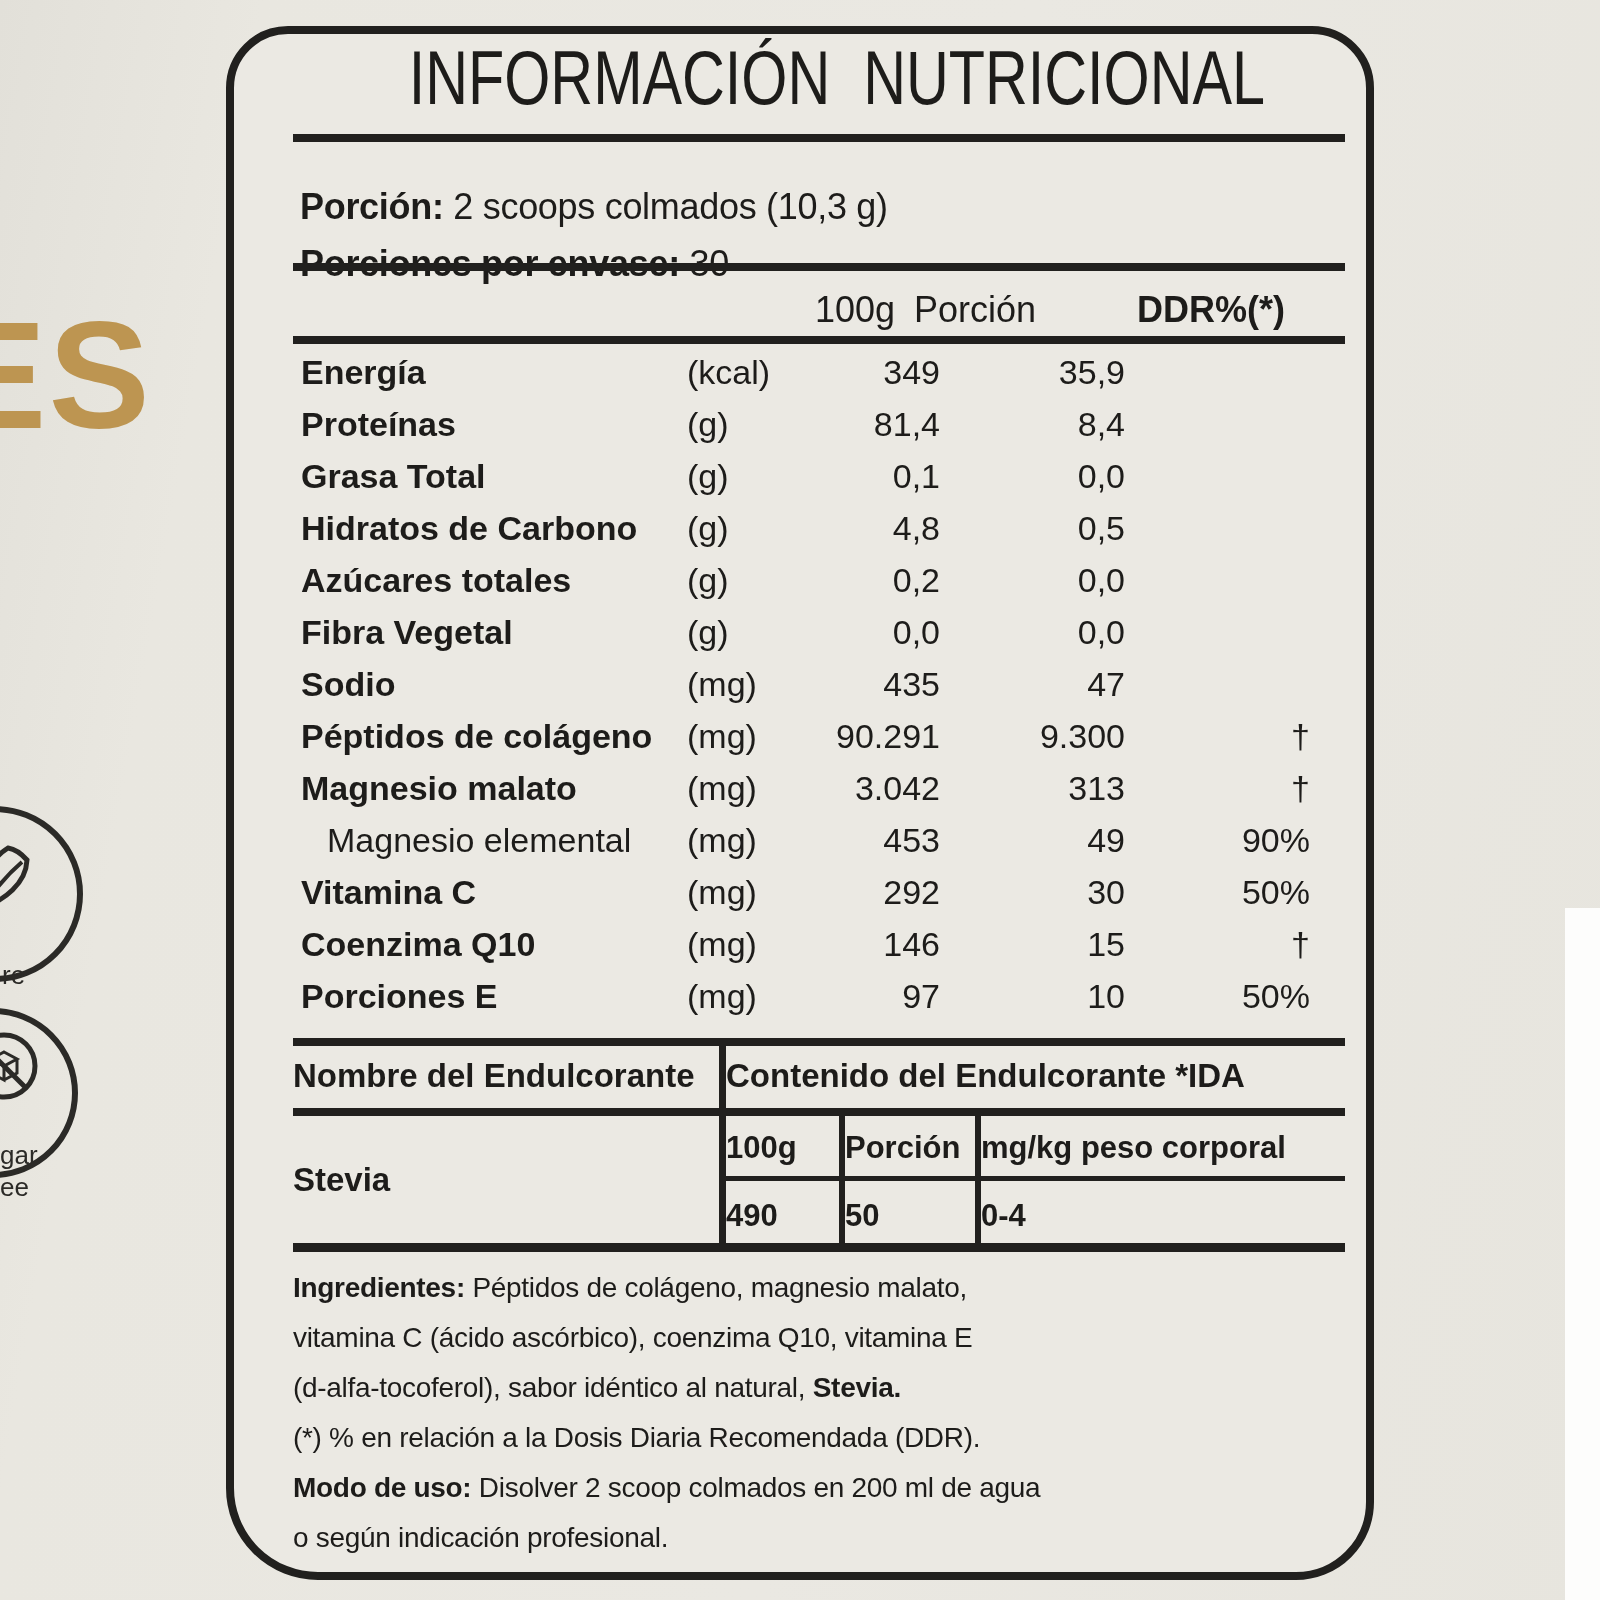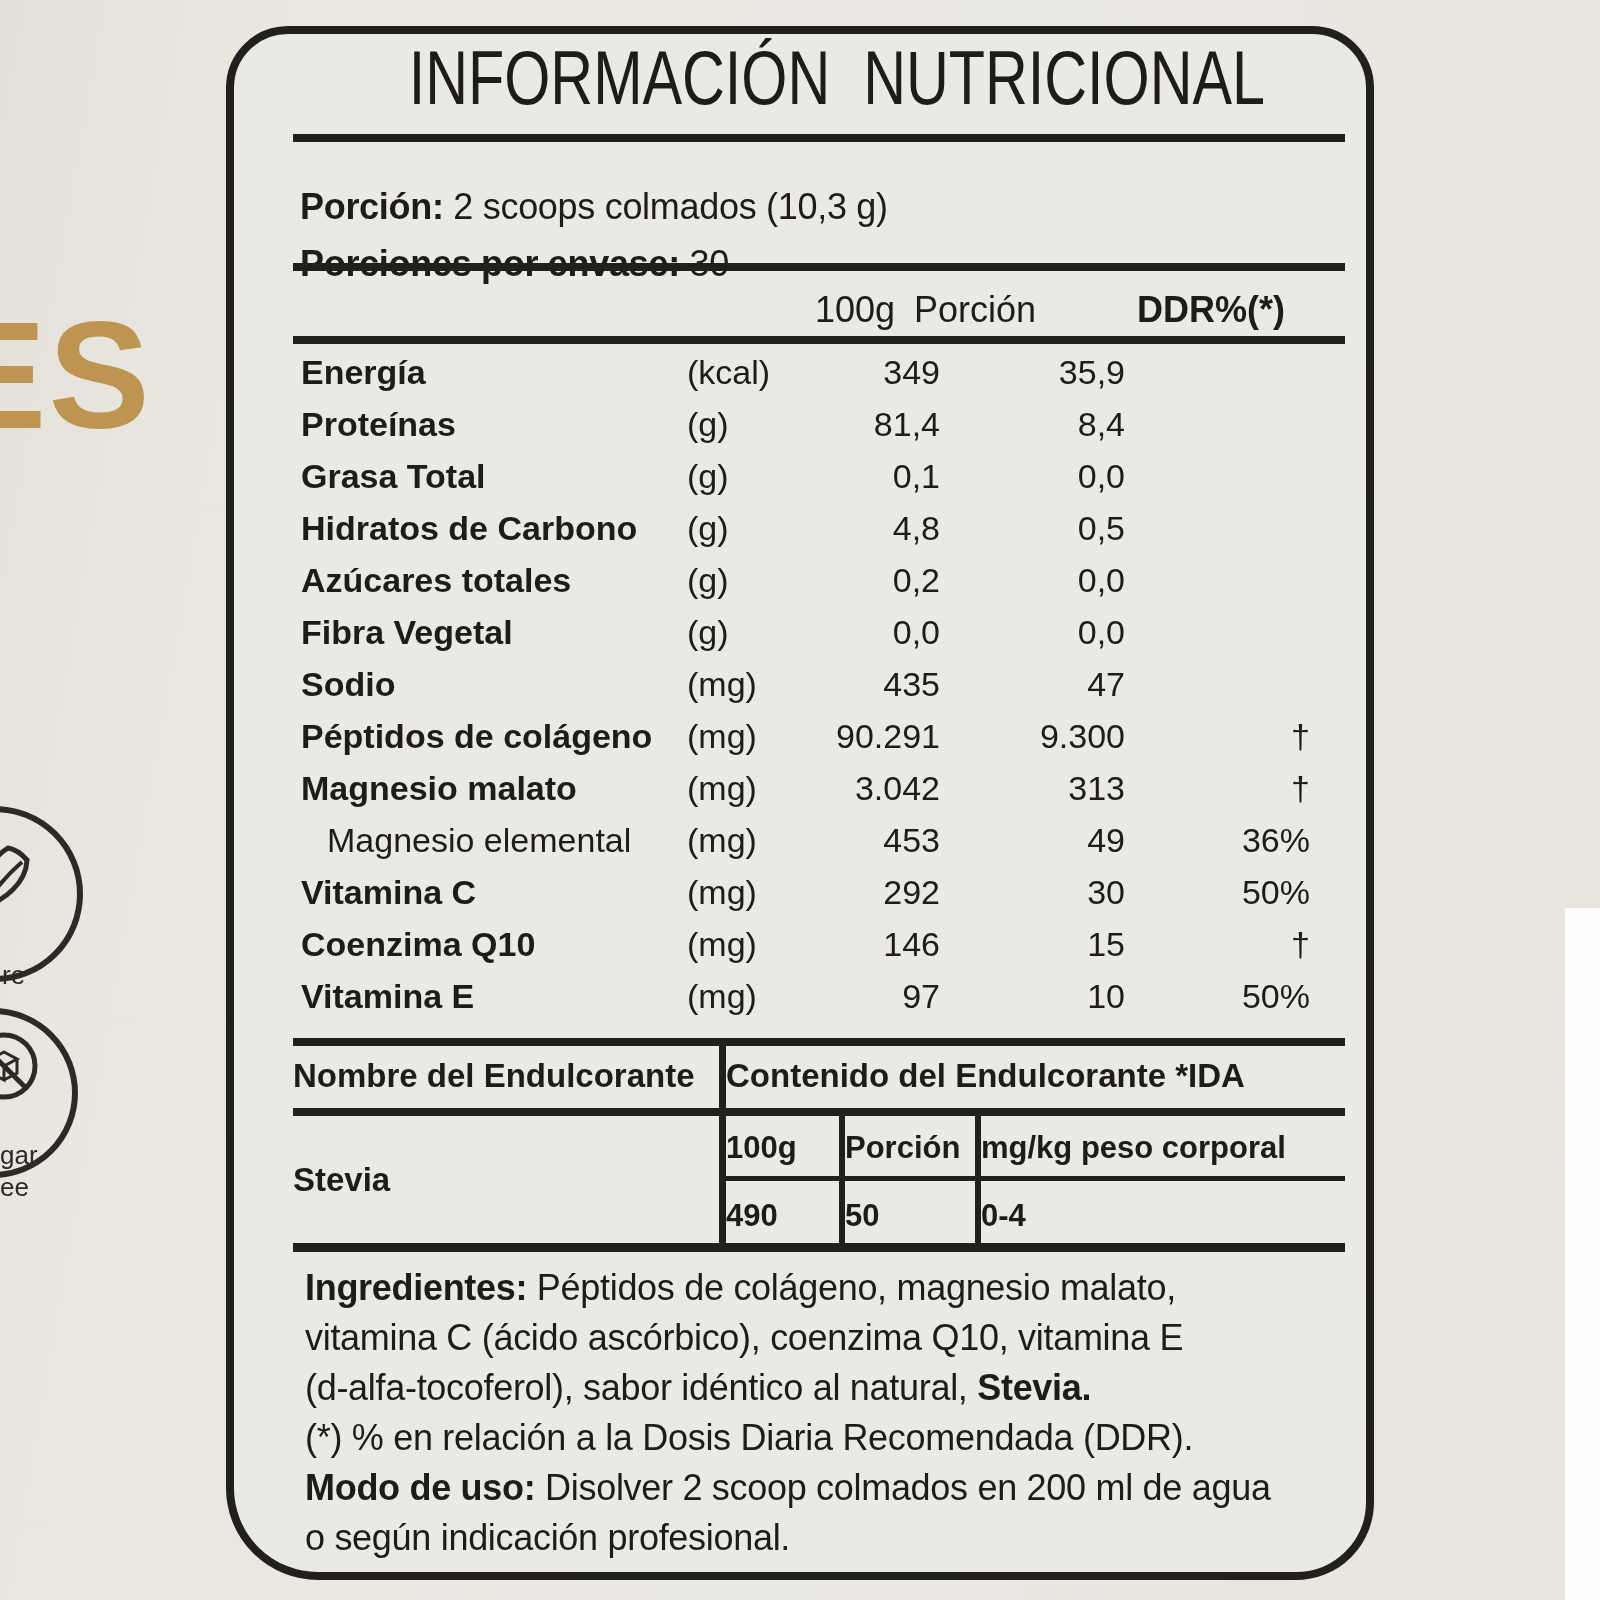--- a/index.html
+++ b/index.html
@@ -54,21 +54,21 @@
   .sw-name-h{left:293px;top:1054px;width:426px;font-size:33px;}
   .sw-cont-h{left:726px;top:1054px;width:619px;font-size:33px;}
   .sw-stevia{left:293px;top:1158px;width:426px;font-size:33px;}
   .sw-sh1{left:726px;top:1126px;width:113px;font-size:31px;}
   .sw-sh2{left:845px;top:1126px;width:130px;font-size:31px;}
   .sw-sh3{left:981px;top:1126px;width:364px;font-size:31px;}
   .sw-v1{left:726px;top:1194px;width:113px;font-size:31px;}
   .sw-v2{left:845px;top:1194px;width:130px;font-size:31px;}
   .sw-v3{left:981px;top:1194px;width:364px;font-size:31px;}
   
-  .paras{position:absolute;left:293px;top:1263px;width:1062px;font-size:36px;letter-spacing:-0.3px;margin-left:12px;}
+  .paras{position:absolute;left:293px;top:1263px;width:1062px;font-size:28px;letter-spacing:-0.3px;}
   .paras div{height:50px;line-height:50px;white-space:nowrap;}
   
   .es{
     position:absolute;left:-55px;top:288px;
     font-size:152px;font-weight:bold;letter-spacing:2px;color:#bd9551;
   }
   .badge{position:absolute;border:6px solid #2b2a27;border-radius:50%;}
   .badge1{left:-93px;top:806px;width:176px;height:176px;}
   .badge2{left:-92px;top:1008px;width:170px;height:170px;}
   .badge-ico{position:absolute;}
@@ -186,38 +186,38 @@
       <span class="c-unit">(mg)</span>
       <span class="c-100">3.042</span>
       <span class="c-por">313</span>
       <span class="c-ddr">†</span>
     </div>
       <div class="nrow indent">
       <span class="c-name">Magnesio elemental</span>
       <span class="c-unit">(mg)</span>
       <span class="c-100">453</span>
       <span class="c-por">49</span>
-      <span class="c-ddr">36%</span>
+      <span class="c-ddr">90%</span>
     </div>
       <div class="nrow">
       <span class="c-name">Vitamina C</span>
       <span class="c-unit">(mg)</span>
       <span class="c-100">292</span>
       <span class="c-por">30</span>
       <span class="c-ddr">50%</span>
     </div>
       <div class="nrow">
       <span class="c-name">Coenzima Q10</span>
       <span class="c-unit">(mg)</span>
       <span class="c-100">146</span>
       <span class="c-por">15</span>
       <span class="c-ddr">†</span>
     </div>
       <div class="nrow">
-      <span class="c-name">Vitamina E</span>
+      <span class="c-name">Porciones E</span>
       <span class="c-unit">(mg)</span>
       <span class="c-100">97</span>
       <span class="c-por">10</span>
       <span class="c-ddr">50%</span>
     </div>
     </div>
 
   <div class="hrule r4"></div>
   <div class="vdiv v1"></div>
   <div class="vdiv v2"></div>

